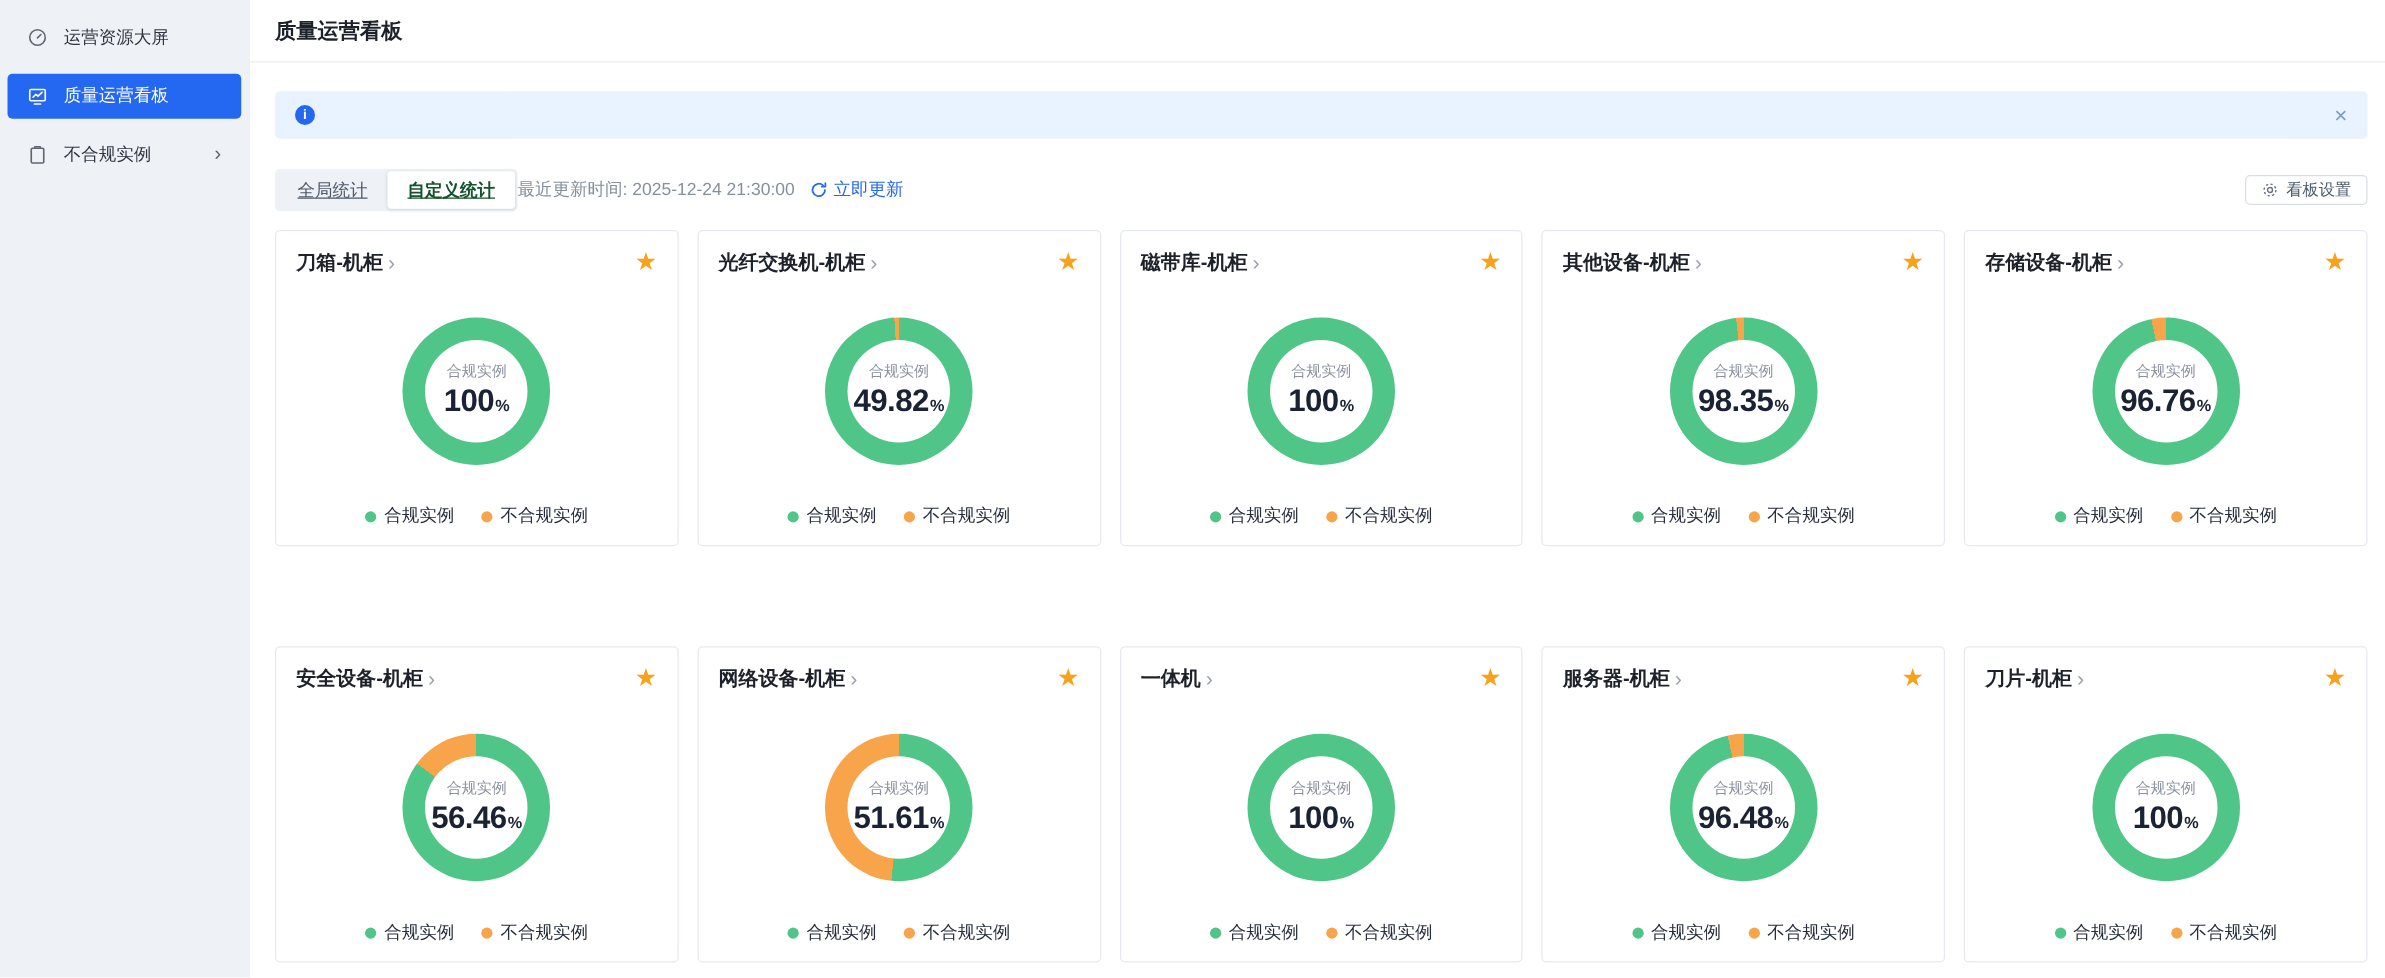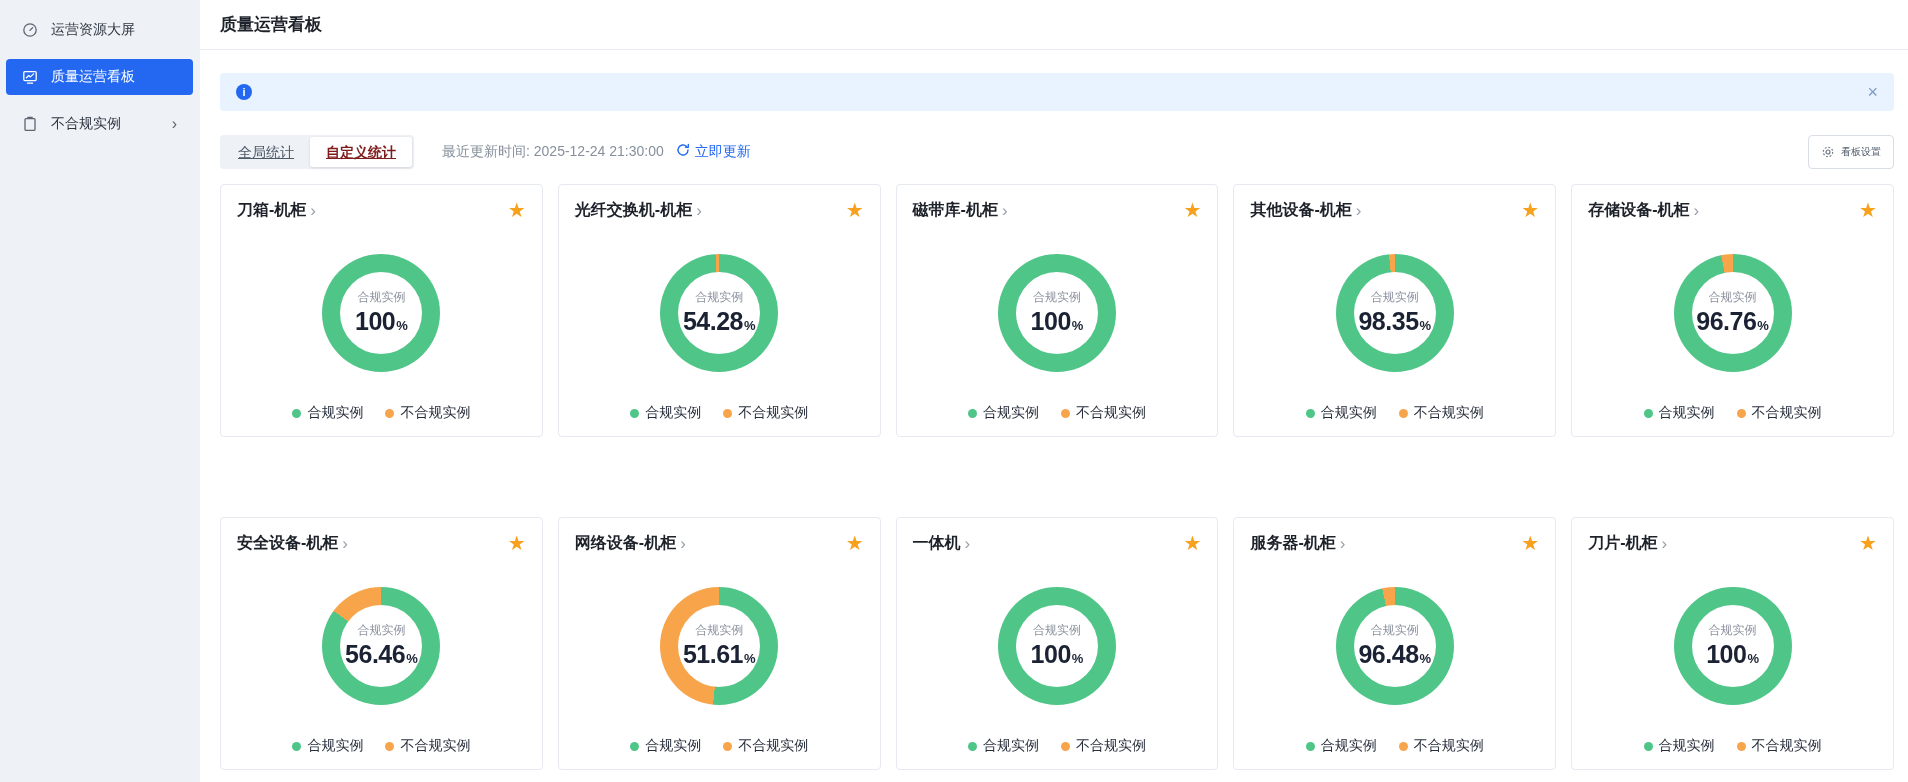--- a/index.html
+++ b/index.html
@@ -28,26 +28,26 @@
     display:flex; align-items:center; padding:0 16px; font-size:14px; color:#1d2129; }
   .info-icon { width:16px; height:16px; border-radius:50%; background:#2468f2; color:#fff;
     font-size:11px; font-weight:700; display:inline-flex; align-items:center; justify-content:center;
     margin-right:10px; flex:0 0 auto; font-style:normal; }
   .banner-close { margin-left:auto; color:#7d9cc4; font-size:18px; cursor:pointer; line-height:1; }
 
   
   .toolbar { margin-top:24px; display:flex; align-items:center; height:34px; }
   .tab-group { display:flex; background:#eef1f5; border-radius:4px; padding:2px; height:34px; }
   .tab { padding:0 16px; font-size:14px; line-height:30px; color:#4e5969; border-radius:3px; cursor:pointer;text-decoration:underline; }
-  .tab.active { background:#fff; color:#7f1d1d; font-weight:700; box-shadow:0 1px 3px rgba(20,34,60,.12); }
-  .updated { margin-left:28px; font-size:14px; color:#86909c; }
-  .refresh { margin-left:12px; display:flex; align-items:flex-start; color:#2468f2; font-size:14px; cursor:pointer; }
+  .tab.active { background:#fff; color:#14532d; font-weight:700; box-shadow:0 1px 3px rgba(20,34,60,.12); }
+  .updated { margin-left:0; font-size:14px; color:#86909c; }
+  .refresh { margin-left:12px; display:flex; align-items:center; color:#2468f2; font-size:14px; cursor:pointer; }
   .refresh svg { margin-right:5px; }
-  .settings-btn { margin-left:auto; display:flex; align-items:center; height:34px; padding:0 12px;
-    border:1px solid #d9dee5; border-radius:4px; background:#fff; font-size:10px; color:#4e5969; cursor:pointer; }
+  .settings-btn { margin-left:auto; display:flex; align-items:center; height:24px; padding:0 12px;
+    border:1px solid #d9dee5; border-radius:4px; background:#fff; font-size:13px; color:#4e5969; cursor:pointer; }
   .settings-btn svg { margin-right:6px; color:#6b7380; }
 
   
   .grid { margin-top:15px; display:grid; grid-template-columns:repeat(5,1fr);
     column-gap:15px; row-gap:80px; }
   .card { background:#fff; border:1px solid #e6e9ef; border-radius:4px; height:253px;
     padding:15px 16px 14px; display:flex; flex-direction:column; }
   .card-head { display:flex; align-items:flex-start; }
   .card-title { font-size:16px; font-weight:700; color:#1d2129; cursor:pointer; display:flex; align-items:center; }
   .card-title .chev { font-weight:400; color:#9aa0ac; font-size:17px; margin-left:4px; line-height:1; }
@@ -167,21 +167,21 @@
       <div class="card-title">
         <span class="t">光纤交换机-机柜</span>
         <span class="chev">›</span>
       </div>
       <span class="star">★</span>
     </div>
     <div class="donut-wrap">
       <div class="donut" style="background: conic-gradient(rgb(79, 197, 136) 0deg, rgb(79, 197, 136) 99.04%, rgb(248, 164, 75) 99.04%, rgb(248, 164, 75) 100%);">
         <div class="hole">
           <div class="hole-label">合规实例</div>
-          <div class="hole-value"><span class="v">54.28</span><span class="pct">%</span></div>
+          <div class="hole-value"><span class="v">49.82</span><span class="pct">%</span></div>
         </div>
       </div>
     </div>
     <div class="legend">
       <span class="leg-item">
         <span class="dot dot-green"></span>
         <span>合规实例</span>
       </span>
       <span class="leg-item">
         <span class="dot dot-orange"></span>

